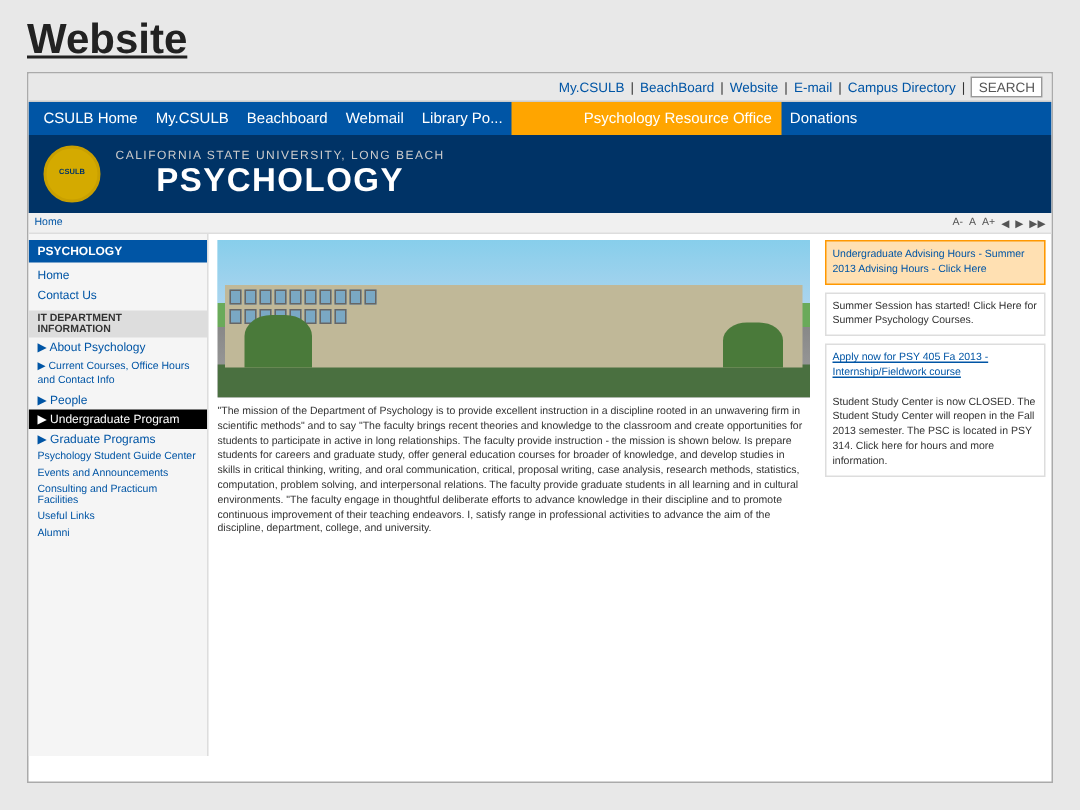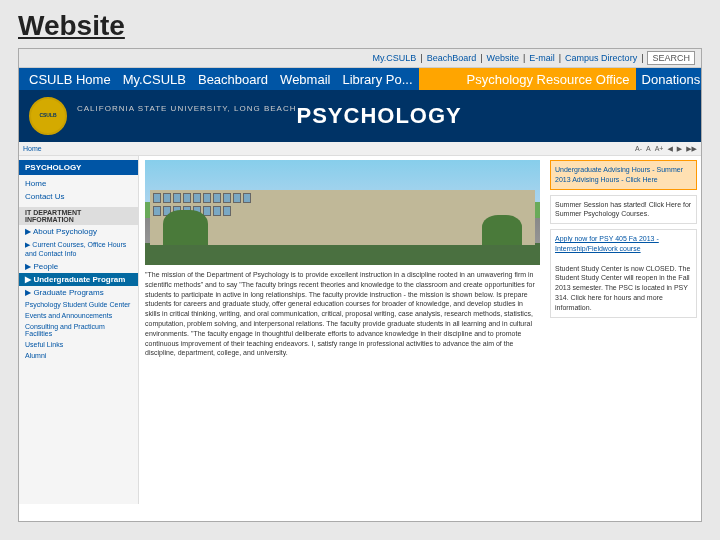--- a/index.html
+++ b/index.html
@@ -76,21 +76,21 @@
     
     .nav-bar {
       background: #0055a5;
       display: flex;
       align-items: center;
       padding: 0 4px;
       height: 22px;
     }
     .nav-item {
       color: #fff;
-      font-size: 13px;
+      font-size: 10px;
       padding: 0 6px;
       height: 100%;
       display: flex;
       align-items: center;
       cursor: pointer;
       white-space: nowrap;
     }
     .nav-item.active {
       background: #ffa500;
       color: #fff;
@@ -117,21 +117,22 @@
       font-size: 6px;
       color: #003366;
       font-weight: bold;
       text-align: center;
       line-height: 1.1;
       flex-shrink: 0;
       margin-right: 10px;
     }
     .header-text {
       display: flex;
-      flex-direction: row;
+      flex-direction: column;
+      align-items: center;
     }
     .header-university {
       font-size: 8px;
       color: #ccc;
       letter-spacing: 1px;
       text-transform: uppercase;
     }
     .header-dept {
       font-size: 22px;
       font-weight: bold;
@@ -165,23 +166,23 @@
     }
     .sidebar-link {
       display: block;
       padding: 2px 6px;
       font-size: 8px;
       color: #0055a5;
       cursor: pointer;
       text-decoration: none;
     }
     .sidebar-link.active {
-      background: #0369a1;
-      color: #fff;
-      font-weight: bold;
+      background: #000000;
+      color: #fff;
+      font-weight: normal;
     }
     .sidebar-section-label {
       background: #ddd;
       color: #333;
       font-size: 7px;
       font-weight: bold;
       padding: 2px 6px;
       margin-top: 4px;
       text-transform: uppercase;
     }

